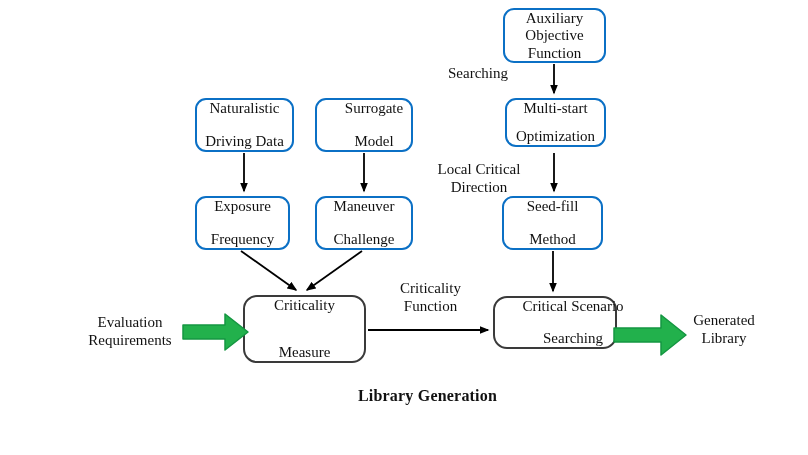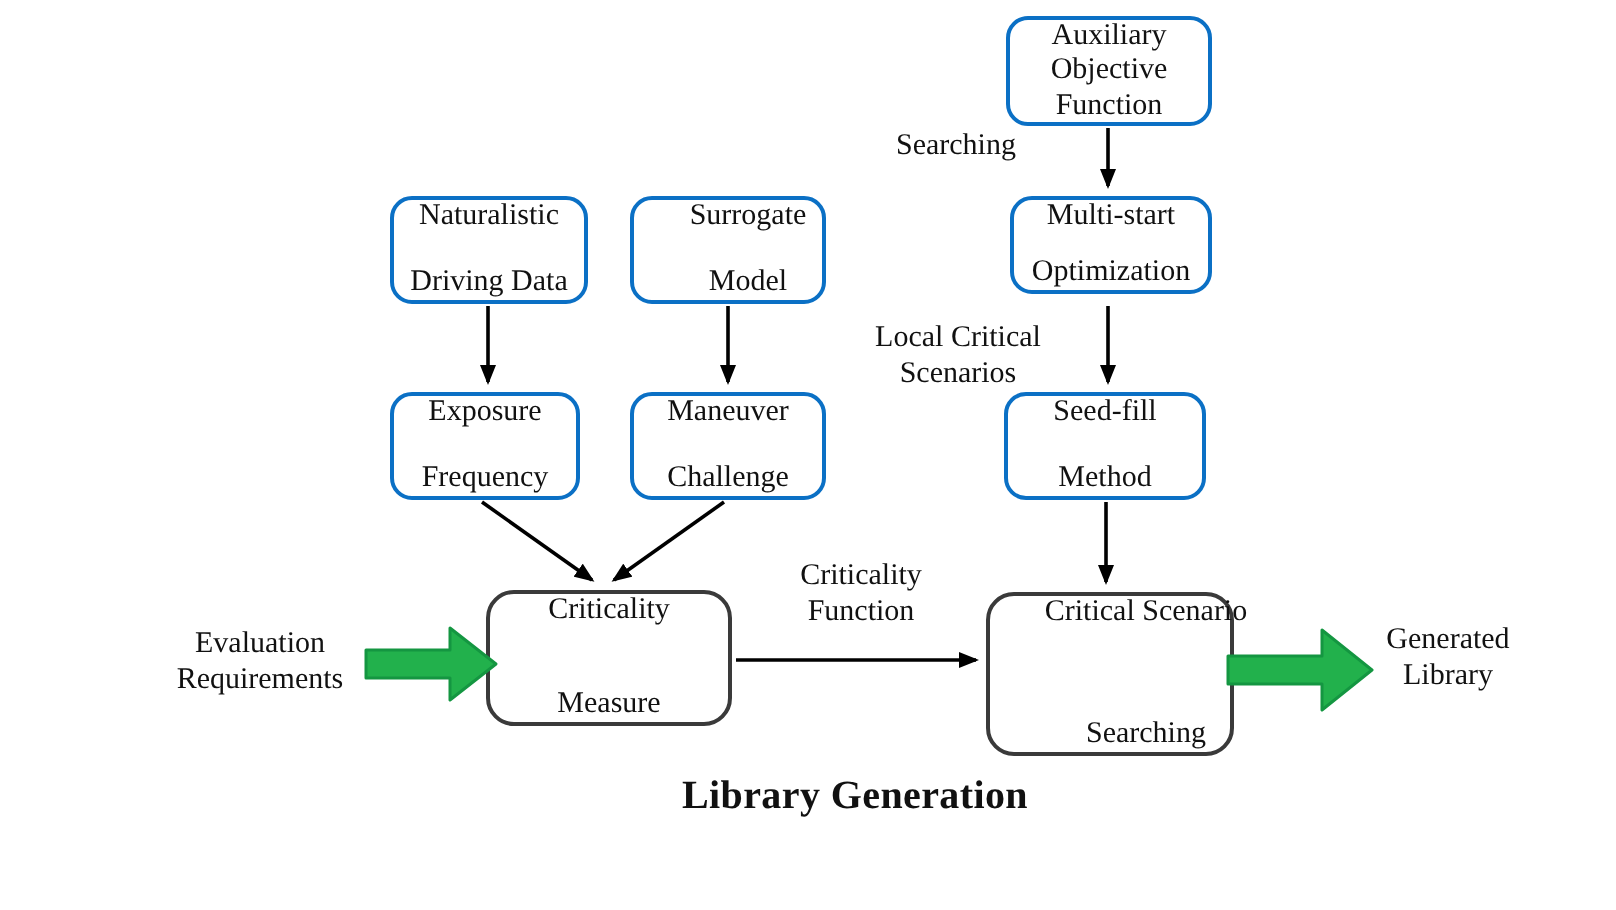--- a/index.html
+++ b/index.html
@@ -11,21 +11,21 @@
   .box{
     position:absolute;box-sizing:border-box;background:#ffffff;
     display:flex;flex-direction:column;justify-content:space-between;align-items:center;
     text-align:center;font-size:15px;line-height:17.5px;
   }
   .box.blue{border:2.5px solid #0b70c5;border-radius:11px;}
   .box.dark{border:2.5px solid #3a3a3a;border-radius:14px;}
   .box.tight{line-height:16.5px;}
   .ln{display:block;white-space:nowrap;}
   .lbl{position:absolute;text-align:center;font-size:15px;line-height:18px;}
-  .title{position:absolute;text-align:center;font-size:20px;font-weight:bold;letter-spacing:.2px;}
+  .title{position:absolute;text-align:center;font-size:16px;font-weight:bold;letter-spacing:.2px;}
 </style>
 </head>
 <body>
 
 <div class="canvas">
 
   <svg class="layer" viewBox="0 0 808 455">
     <defs>
       <marker id="ah" viewBox="0 0 10 8" refX="8.5" refY="4" markerWidth="10" markerHeight="8" markerUnits="userSpaceOnUse" orient="auto">
         <path d="M0,0 L10,4 L0,8 z" fill="#000"></path>
@@ -75,32 +75,32 @@
   <div class="box blue" style="left:502px;top:196px;width:101px;height:54px;">
     <span class="ln">Seed-fill</span>
     <span class="ln">Method</span>
   </div>
 
   <div class="box dark" style="left:243px;top:295px;width:123px;height:68px;">
     <span class="ln">Criticality</span>
     <span class="ln">Measure</span>
   </div>
 
-  <div class="box dark" style="left:493px;top:296px;width:124px;height:82px;padding-left:36px;">
+  <div class="box dark" style="left:493px;top:296px;width:124px;height:53px;padding-left:36px;">
     <span class="ln">Critical Scenario</span>
     <span class="ln">Searching</span>
   </div>
 
   <div class="lbl" style="left:428px;top:64px;width:100px;">
     <span class="ln">Searching</span>
   </div>
 
   <div class="lbl" style="left:420px;top:160px;width:118px;font-family:Liberation Serif, serif;">
     <span class="ln">Local Critical</span>
-    <span class="ln">Scenarios</span>
+    <span class="ln">Direction</span>
   </div>
 
   <div class="lbl" style="left:383px;top:279px;width:95px;">
     <span class="ln">Criticality</span>
     <span class="ln">Function</span>
   </div>
 
   <div class="lbl" style="left:74px;top:313px;width:112px;">
     <span class="ln">Evaluation</span>
     <span class="ln">Requirements</span>

